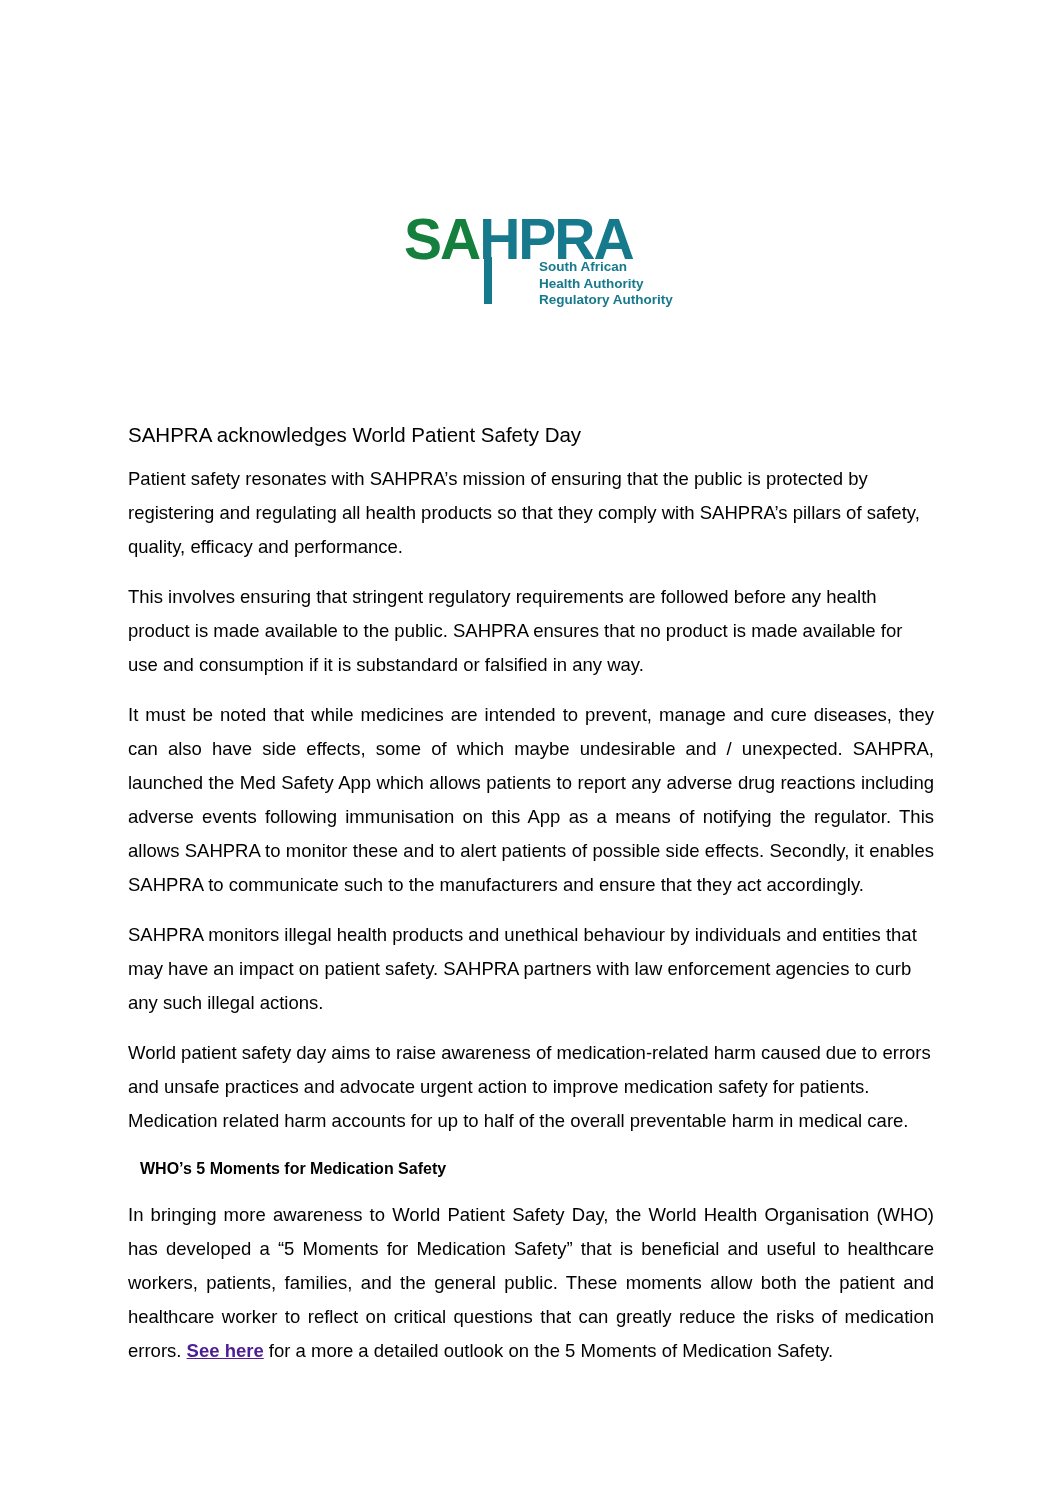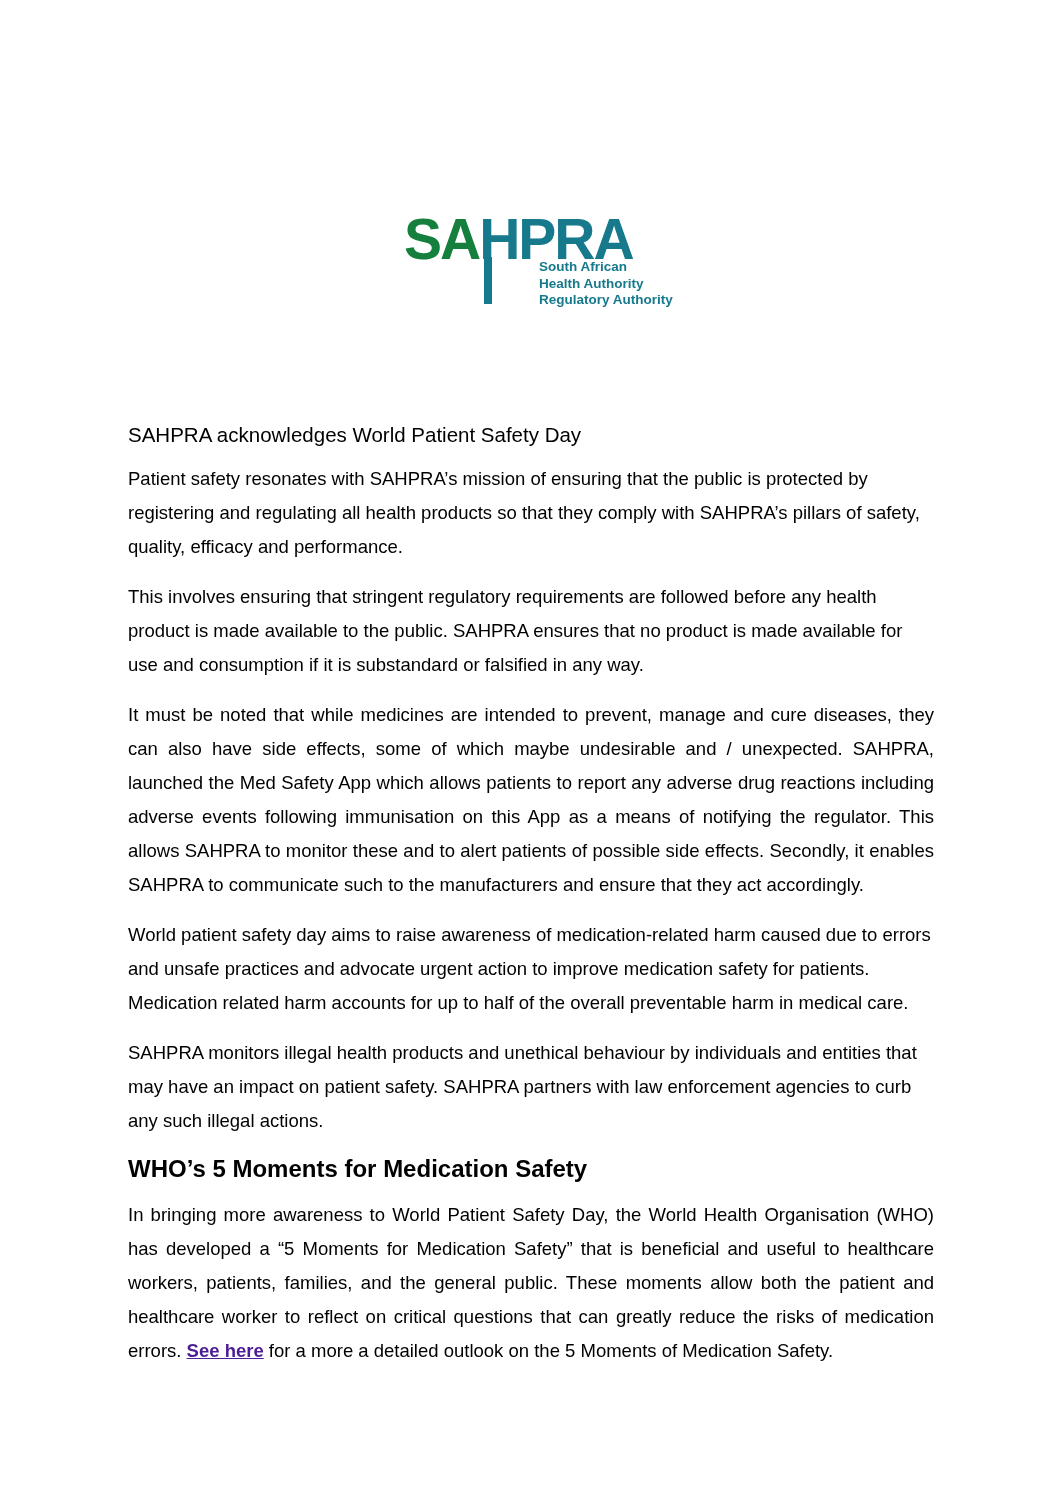--- a/index.html
+++ b/index.html
@@ -66,23 +66,23 @@
   }
   .content p {
     font-size: 18.5px;
     line-height: 34px;
     margin: 0 0 16px 0;
   }
   p.justified { text-align: justify; }
   p.extra-before { margin-top: 13px; }
   p.extra-after  { }
   h2.sub-heading {
-    font-size: 24px;
+    font-size: 16px;
     font-weight: bold;
-    margin: 0 0 15px 0;
+    margin: 0 0 15px 12px;
     line-height: 29px;
   }
   a.doc-link {
     color: #4c1d95;
     font-weight: bold;
     text-decoration: underline;
     cursor: pointer;
   }
 </style>
 </head>
@@ -102,22 +102,22 @@
 
   <div class="content">
     <h1 class="doc-title">SAHPRA acknowledges World Patient Safety Day</h1>
 
     <p>Patient safety resonates with SAHPRA’s mission of ensuring that the public is protected by registering and regulating all health products so that they comply with SAHPRA’s pillars of safety, quality, efficacy and performance.</p>
 
     <p>This involves ensuring that stringent regulatory requirements are followed before any health product is made available to the public. SAHPRA ensures that no product is made available for use and consumption if it is substandard or falsified in any way.</p>
 
     <p class="justified extra-before extra-after">It must be noted that while medicines are intended to prevent, manage and cure diseases, they can also have side effects, some of which maybe undesirable and / unexpected. SAHPRA, launched the Med Safety App which allows patients to report any adverse drug reactions including adverse events following immunisation on this App as a means of notifying the regulator. This allows SAHPRA to monitor these and to alert patients of possible side effects. Secondly, it enables SAHPRA to communicate such to the manufacturers and ensure that they act accordingly.</p>
 
+    <p>SAHPRA monitors illegal health products and unethical behaviour by individuals and entities that may have an impact on patient safety. SAHPRA partners with law enforcement agencies to curb any such illegal actions.</p>
+
     <p>World patient safety day aims to raise awareness of medication-related harm caused due to errors and unsafe practices and advocate urgent action to improve medication safety for patients. Medication related harm accounts for up to half of the overall preventable harm in medical care.</p>
-
-    <p>SAHPRA monitors illegal health products and unethical behaviour by individuals and entities that may have an impact on patient safety. SAHPRA partners with law enforcement agencies to curb any such illegal actions.</p>
 
     <h2 class="sub-heading">WHO’s 5 Moments for Medication Safety</h2>
 
     <p class="justified"><span>In bringing more awareness to World Patient Safety Day, the World Health Organisation (WHO) has developed a “5 Moments for Medication Safety” that is beneficial and useful to healthcare workers, patients, families, and the general public. These moments allow both the patient and healthcare worker to reflect on critical questions that can greatly reduce the risks of medication errors. </span><a class="doc-link">See here</a><span> for a more a detailed outlook on the 5 Moments of Medication Safety.</span></p>
   </div>
 
 </div>
 
 </body></html>

